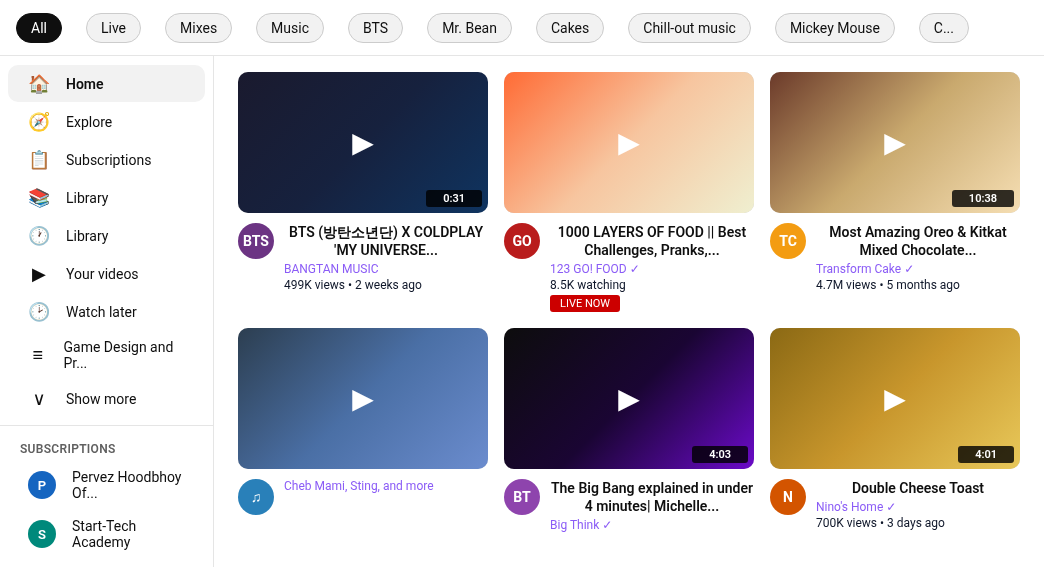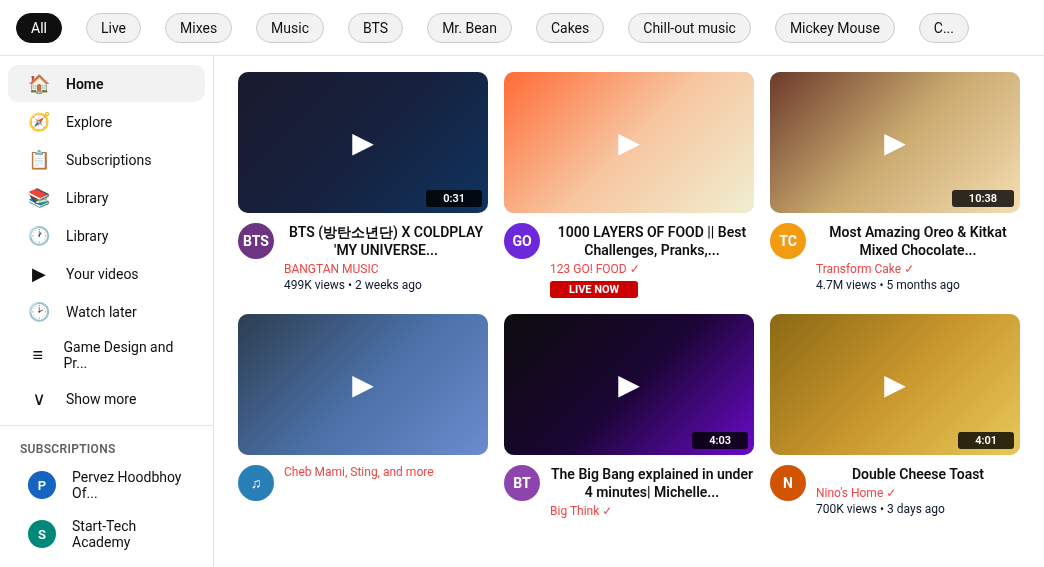--- a/index.html
+++ b/index.html
@@ -146,34 +146,34 @@
       line-height: 1.3;
       margin-bottom: 3px;
       display: -webkit-box;
       -webkit-line-clamp: 2;
       -webkit-box-orient: vertical;
       overflow: hidden;
       text-align: center;
     }
     .video-channel {
       font-size: 12px;
-      color: #ef4444;
+      color: #8b5cf6;
       margin-bottom: 2px;
     }
     .video-stats {
       font-size: 12px;
       color: #0f172a;
     }
     .live-pill {
       display: inline-block;
       background: #cc0000;
       color: #fff;
       font-size: 11px;
-      font-weight: 700;
-      padding: 2px 19px;
+      font-weight: 400;
+      padding: 2px 10px;
       border-radius: 3px;
       margin-top: 3px;
     }
     
     .bg-kpop { background: linear-gradient(135deg, #1a1a2e, #16213e, #0f3460); }
     .bg-food { background: linear-gradient(135deg, #ff6b35, #f7c59f, #efefd0); }
     .bg-cake { background: linear-gradient(135deg, #6b3a2a, #c9a96e, #f5deb3); }
     .bg-mymix { background: linear-gradient(135deg, #2c3e50, #4a6fa5, #6b8cce); }
     .bg-bigbang { background: linear-gradient(135deg, #0d0d0d, #1a0533, #6b0ac9); }
     .bg-toast { background: linear-gradient(135deg, #8b6914, #c8962c, #e8c85a); }
@@ -260,22 +260,22 @@
               <div class="video-channel">BANGTAN MUSIC</div>
               <div class="video-stats">499K views • 2 weeks ago</div>
             </div>
           </div>
         </div>
         <div class="video-card">
           <div class="thumbnail-wrap">
             <div class="thumbnail-inner bg-food">▶</div>
           </div>
           <div class="video-meta">
-            <div class="channel-avatar" style="background: #6d28d9;">GO</div>
-            <div class="video-info"><div class="video-title">1000 LAYERS OF FOOD || Best Challenges, Pranks,...</div><div class="video-channel">123 GO! FOOD ✓</div><span class="live-pill">LIVE NOW</span></div>
+            <div class="channel-avatar" style="background: #b91c1c;">GO</div>
+            <div class="video-info"><div class="video-title">1000 LAYERS OF FOOD || Best Challenges, Pranks,...</div><div class="video-channel">123 GO! FOOD ✓</div><div class="video-stats">8.5K watching</div><span class="live-pill">LIVE NOW</span></div>
           </div>
         </div>
         <div class="video-card">
           <div class="thumbnail-wrap">
             <div class="thumbnail-inner bg-cake">▶</div>
             <div class="duration-badge">10:38</div>
           </div>
           <div class="video-meta">
             <div class="channel-avatar" style="background: rgb(243, 156, 18);">TC</div>
             <div class="video-info">

